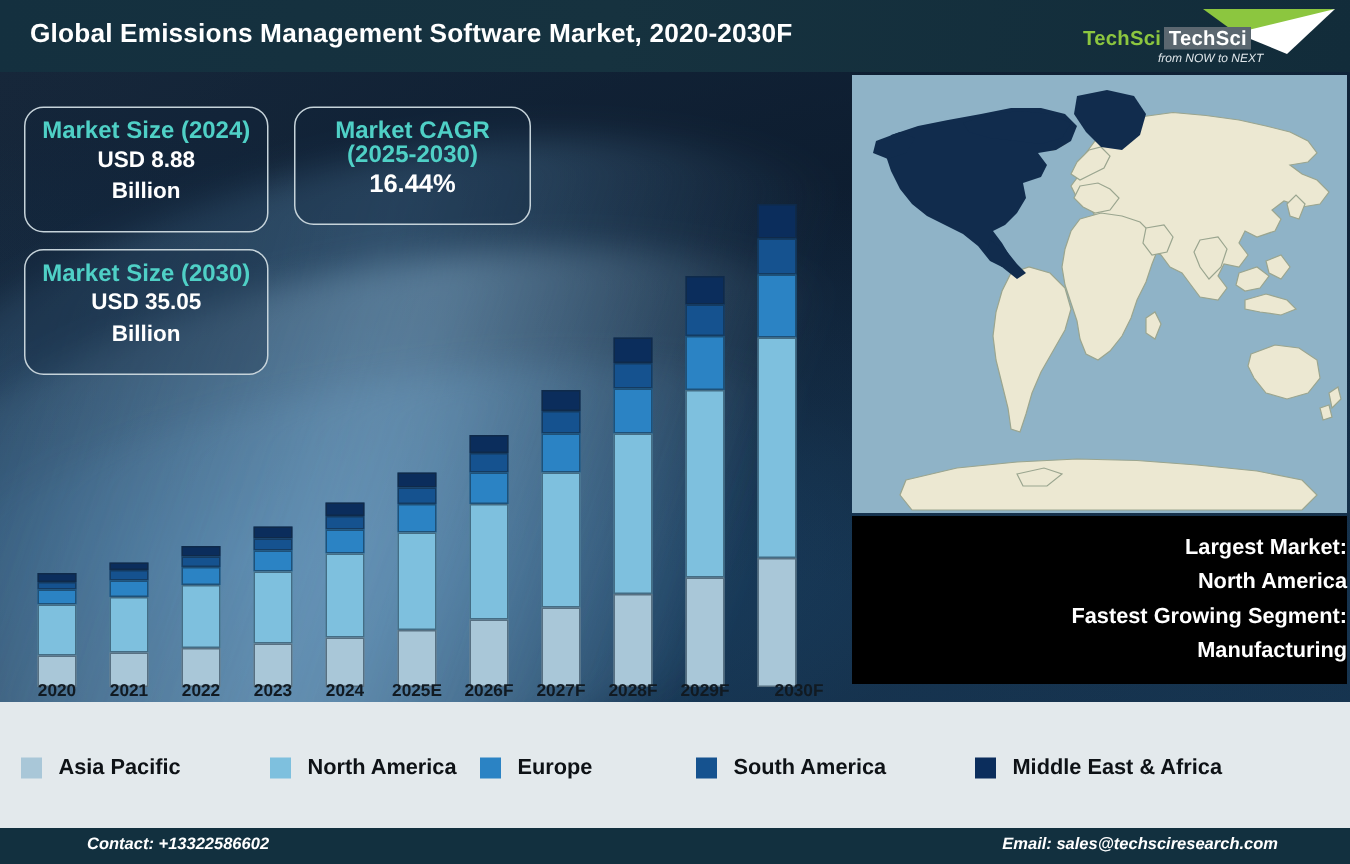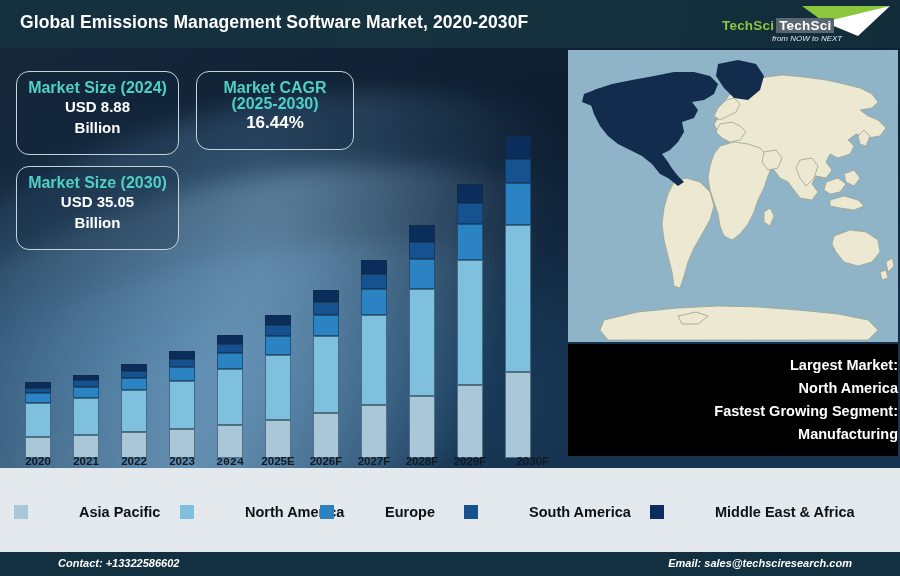--- a/index.html
+++ b/index.html
@@ -138,21 +138,21 @@
     position: absolute; left: 0; top: 488px; width: 900px; height: 48px;
     display: flex; align-items: center;
   }
   .legend-item {
     display: flex; align-items: center; white-space: nowrap;
   }
   .legend-swatch {
     width: 14px; height: 14px; margin-right: 11px; flex: 0 0 auto;
   }
   .legend-text {
-    font-size: 14.5px; font-weight: bold; color: #0e1216; margin-left: 40px;
+    font-size: 14.5px; font-weight: bold; color: #0e1216;
   }
 
   
   .footer {
     position: absolute; left: 0; top: 552px; width: 900px; height: 24px;
     background: #12303f;
   }
   .footer-text {
     position: absolute; top: 5px;
     font-size: 11px; font-style: italic; font-weight: bold; color: #ffffff;
@@ -335,21 +335,21 @@
     <div class="callout-line">North America</div>
     <div class="callout-line">Fastest Growing Segment:</div>
     <div class="callout-line">Manufacturing</div>
   </div>
 
   <div class="axis" id="x-axis">
       <div class="axis-label" style="left: 14px;">2020</div>
       <div class="axis-label" style="left: 62px;">2021</div>
       <div class="axis-label" style="left: 110px;">2022</div>
       <div class="axis-label" style="left: 158px;">2023</div>
-      <div class="axis-label" style="left: 206px; font-family: Liberation Mono, monospace;">2024</div>
+      <div class="axis-label" style="left: 206px;">2024</div>
       <div class="axis-label" style="left: 254px;">2025E</div>
       <div class="axis-label" style="left: 302px;">2026F</div>
       <div class="axis-label" style="left: 350px;">2027F</div>
       <div class="axis-label" style="left: 398px;">2028F</div>
       <div class="axis-label" style="left: 446px;">2029F</div>
       <div class="axis-label" style="left: 501px; text-align: right;">2030F</div>
     </div>
 
   <div class="legend" id="chart-legend">
       <div class="legend-item" style="position: absolute; left: 14px;">

